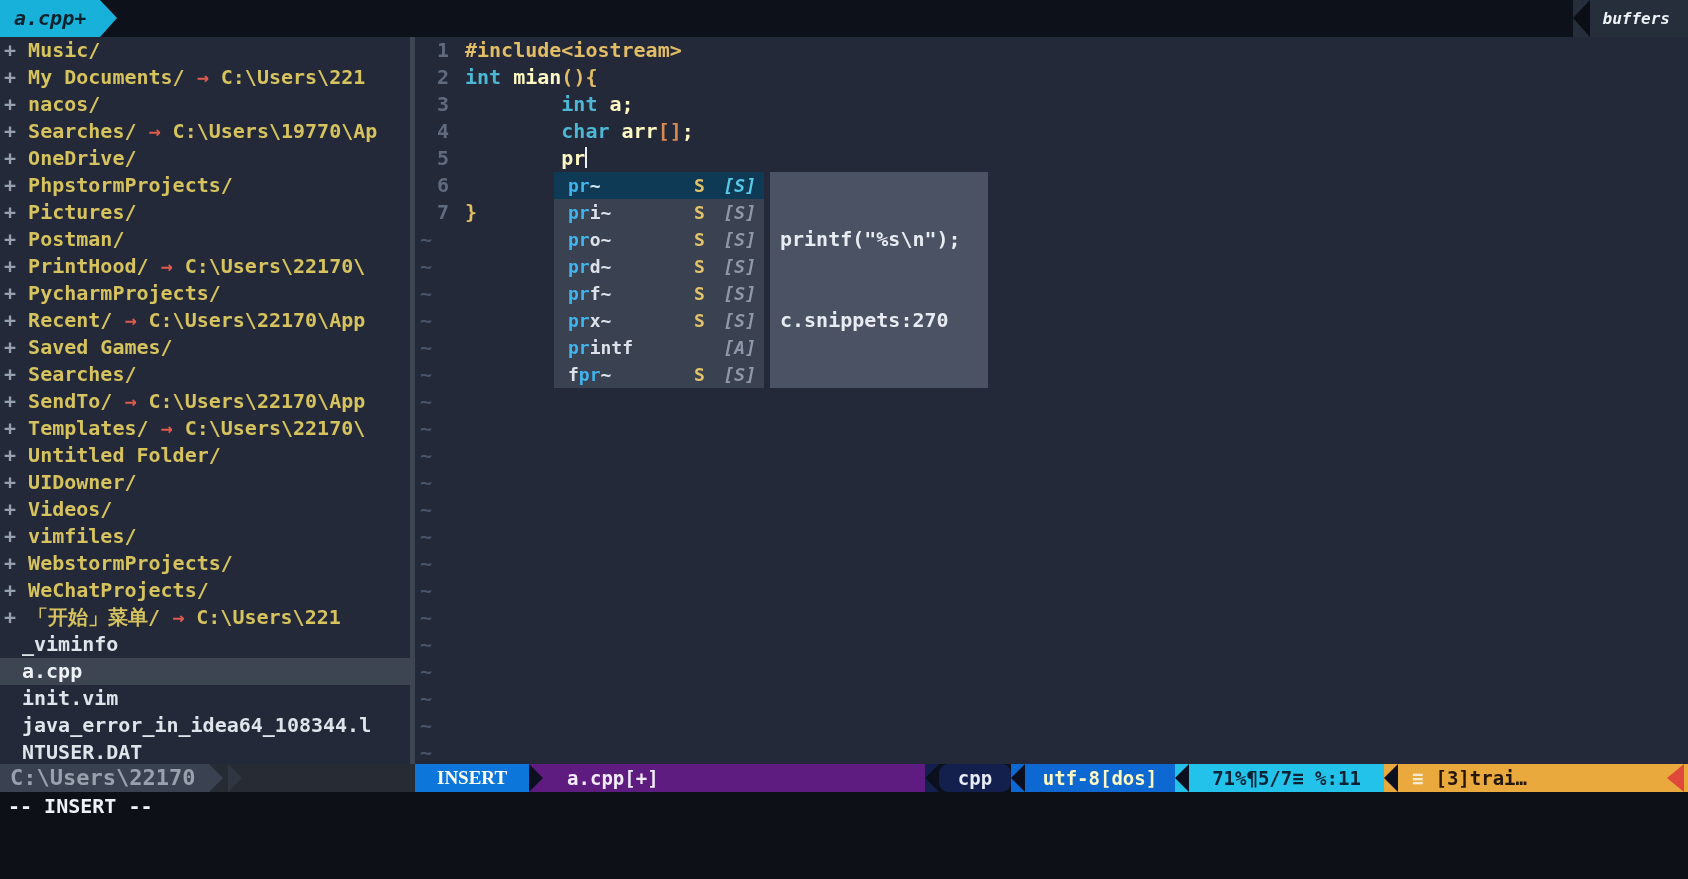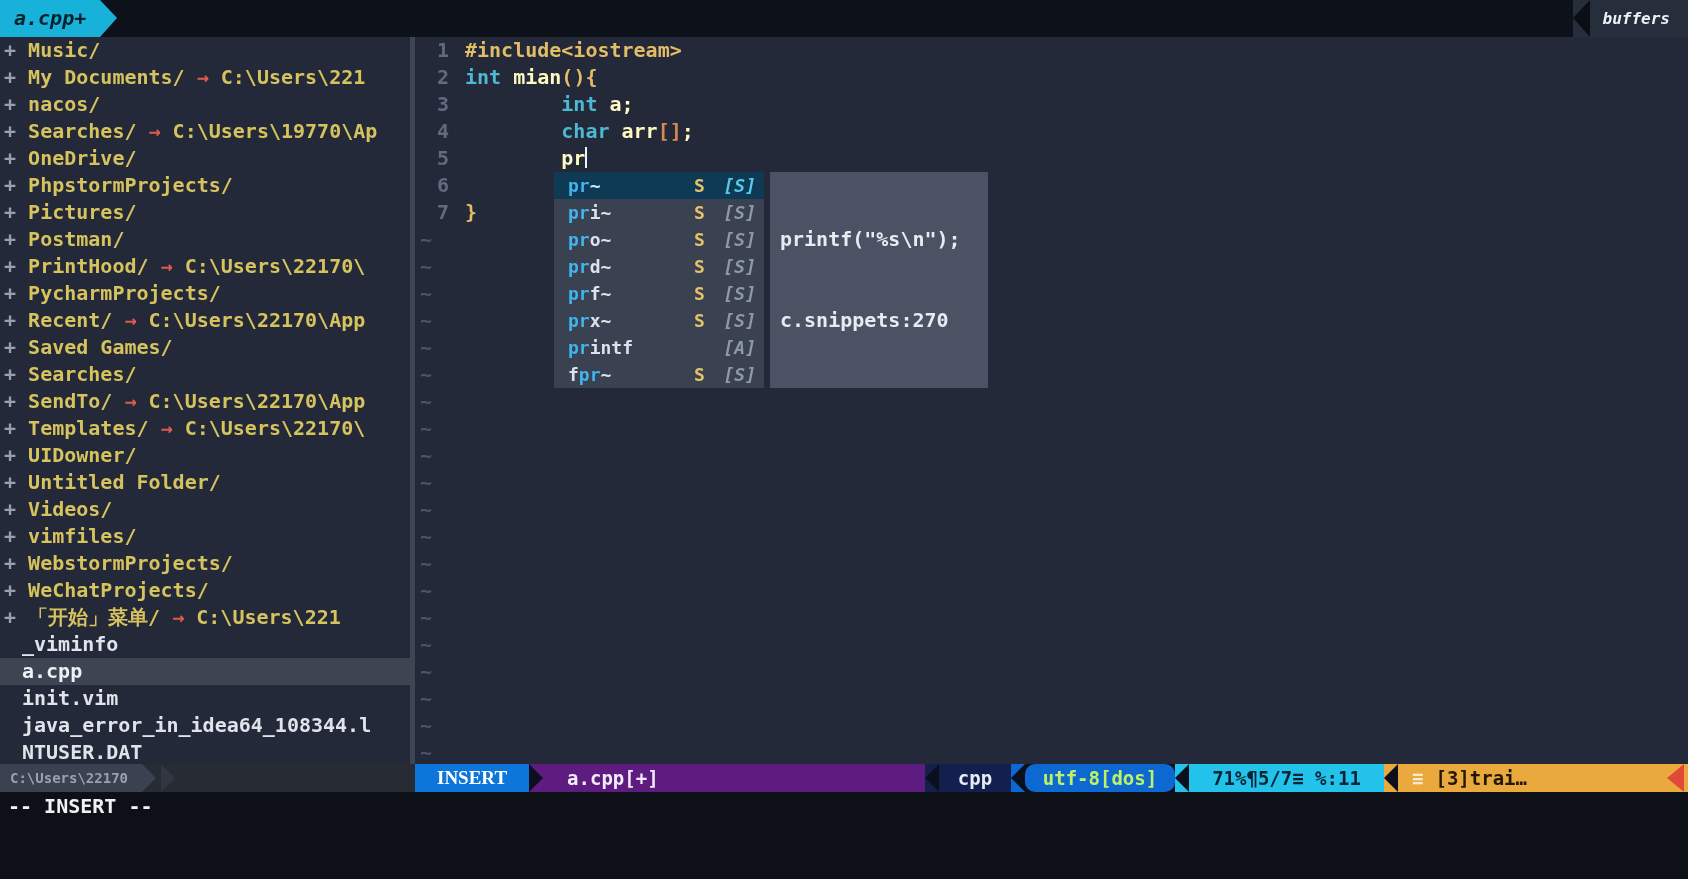--- a/index.html
+++ b/index.html
@@ -54,34 +54,34 @@
   .sel .pum-rest, .sel .pum-pre { color:#cfe8f4; }
   .pum-kind { color:#e2c168; width:18px; flex:none; }
   .pum-src { color:#8f98a9; font-style:italic; width:44px; flex:none; text-align:right; }
   .sel .pum-src { color:#58c8e8; }
   .pum-info { position:absolute; left:355px; top:135px; width:218px; background:#4a5263; color:#e8ebf2; font-size:20px; line-height:27px; white-space:pre; }
   .pum-info div { padding-left:10px; height:27px; overflow:hidden; }
 
   
   .bottombar { position:absolute; top:764px; left:0; right:0; height:28px; display:flex; }
   .nerd-status { width:415px; background:#262b34; display:flex; align-items:stretch; }
-  .nerd-path { background:#3a4150; color:#99a1af; padding:0 14px 0 10px; line-height:28px; font-size:14px; }
+  .nerd-path { background:#3a4150; color:#99a1af; padding:0 14px 0 10px; line-height:28px; font-size:22px; }
   .tri { width:0; height:0; border-top:14px solid transparent; border-bottom:14px solid transparent; }
   .nerd-tri1 { border-left:14px solid #3a4150; }
   .nerd-tri2 { border-left:14px solid #313742; margin-left:5px; }
 
   .statusline { flex:1; display:flex; align-items:stretch; font-size:19px; line-height:28px; }
   .sl-sep { width:14px; flex:none; position:relative; }
   .sl-sep i { position:absolute; left:0; top:0; width:0; height:0; border-top:14px solid transparent; border-bottom:14px solid transparent; }
   .sep-left i { border-right:14px solid #0c101e; }
   .sep-right i { border-left:14px solid #0c101e; }
   .sl-mode { background:var(--c-mode-bg); color:#ffffff; padding:0 22px;font-family:Liberation Serif, serif; }
   .sl-file { background:var(--c-file-seg-bg); color:#f2ecf8; flex:1; padding-left:24px; overflow:hidden; }
-  .sl-ft { background:var(--c-ft-seg-bg); color:#e8ecf5; width:72px; text-align:center; }
-  .sl-enc { background:var(--c-enc-seg-bg); color:#bef264; width:150px; text-align:center;border-radius:10px; }
+  .sl-ft { background:var(--c-ft-seg-bg); color:#e8ecf5; width:72px; text-align:center;border-radius:9px; }
+  .sl-enc { background:var(--c-enc-seg-bg); color:#fef9c3; width:150px; text-align:center; }
   .sl-pos { background:var(--c-pos-seg-bg); color:#0c2335; width:195px; text-align:center; white-space:pre; }
   .sl-warn { background:var(--c-warn-seg-bg); color:#241708; width:290px; display:flex; align-items:center; gap:12px; padding:0 4px 0 14px; }
   .sl-warn .warn-icon { color:#f7ead2; }
   .red-arrow { margin-left:auto; width:0; height:0; border-top:14px solid transparent; border-bottom:14px solid transparent; border-right:17px solid var(--c-alert-red); }
 
   .cmdline { position:absolute; top:792px; left:0; right:0; bottom:0; background:#0d1016; color:#eef1f6; font-size:20px; line-height:29px; padding-left:8px; }
 </style>
 </head>
 <body>
 
@@ -102,22 +102,22 @@
       <div class="tree-row"><span class="tree-plus">+ </span><span class="tree-dir">PhpstormProjects/</span></div>
       <div class="tree-row"><span class="tree-plus">+ </span><span class="tree-dir">Pictures/</span></div>
       <div class="tree-row"><span class="tree-plus">+ </span><span class="tree-dir">Postman/</span></div>
       <div class="tree-row"><span class="tree-plus">+ </span><span class="tree-dir">PrintHood/</span><span class="tree-dir"> </span><span class="tree-arrow">→</span><span class="tree-dir"> C:\Users\22170\</span></div>
       <div class="tree-row"><span class="tree-plus">+ </span><span class="tree-dir">PycharmProjects/</span></div>
       <div class="tree-row"><span class="tree-plus">+ </span><span class="tree-dir">Recent/</span><span class="tree-dir"> </span><span class="tree-arrow">→</span><span class="tree-dir"> C:\Users\22170\App</span></div>
       <div class="tree-row"><span class="tree-plus">+ </span><span class="tree-dir">Saved Games/</span></div>
       <div class="tree-row"><span class="tree-plus">+ </span><span class="tree-dir">Searches/</span></div>
       <div class="tree-row"><span class="tree-plus">+ </span><span class="tree-dir">SendTo/</span><span class="tree-dir"> </span><span class="tree-arrow">→</span><span class="tree-dir"> C:\Users\22170\App</span></div>
       <div class="tree-row"><span class="tree-plus">+ </span><span class="tree-dir">Templates/</span><span class="tree-dir"> </span><span class="tree-arrow">→</span><span class="tree-dir"> C:\Users\22170\</span></div>
+      <div class="tree-row"><span class="tree-plus">+ </span><span class="tree-dir">Untitled Folder/</span></div>
       <div class="tree-row"><span class="tree-plus">+ </span><span class="tree-dir">UIDowner/</span></div>
-      <div class="tree-row"><span class="tree-plus">+ </span><span class="tree-dir">Untitled Folder/</span></div>
       <div class="tree-row"><span class="tree-plus">+ </span><span class="tree-dir">Videos/</span></div>
       <div class="tree-row"><span class="tree-plus">+ </span><span class="tree-dir">vimfiles/</span></div>
       <div class="tree-row"><span class="tree-plus">+ </span><span class="tree-dir">WebstormProjects/</span></div>
       <div class="tree-row"><span class="tree-plus">+ </span><span class="tree-dir">WeChatProjects/</span></div>
       <div class="tree-row"><span class="tree-plus">+ </span><span class="tree-dir">「开始」菜单/</span><span class="tree-dir"> </span><span class="tree-arrow">→</span><span class="tree-dir"> C:\Users\221</span></div>
       <div class="tree-row"><span class="tree-file">_viminfo</span></div>
       <div class="tree-row selected"><span class="tree-file">a.cpp</span></div>
       <div class="tree-row"><span class="tree-file">init.vim</span></div>
       <div class="tree-row"><span class="tree-file">java_error_in_idea64_108344.l</span></div>
       <div class="tree-row"><span class="tree-file">NTUSER.DAT</span></div>

